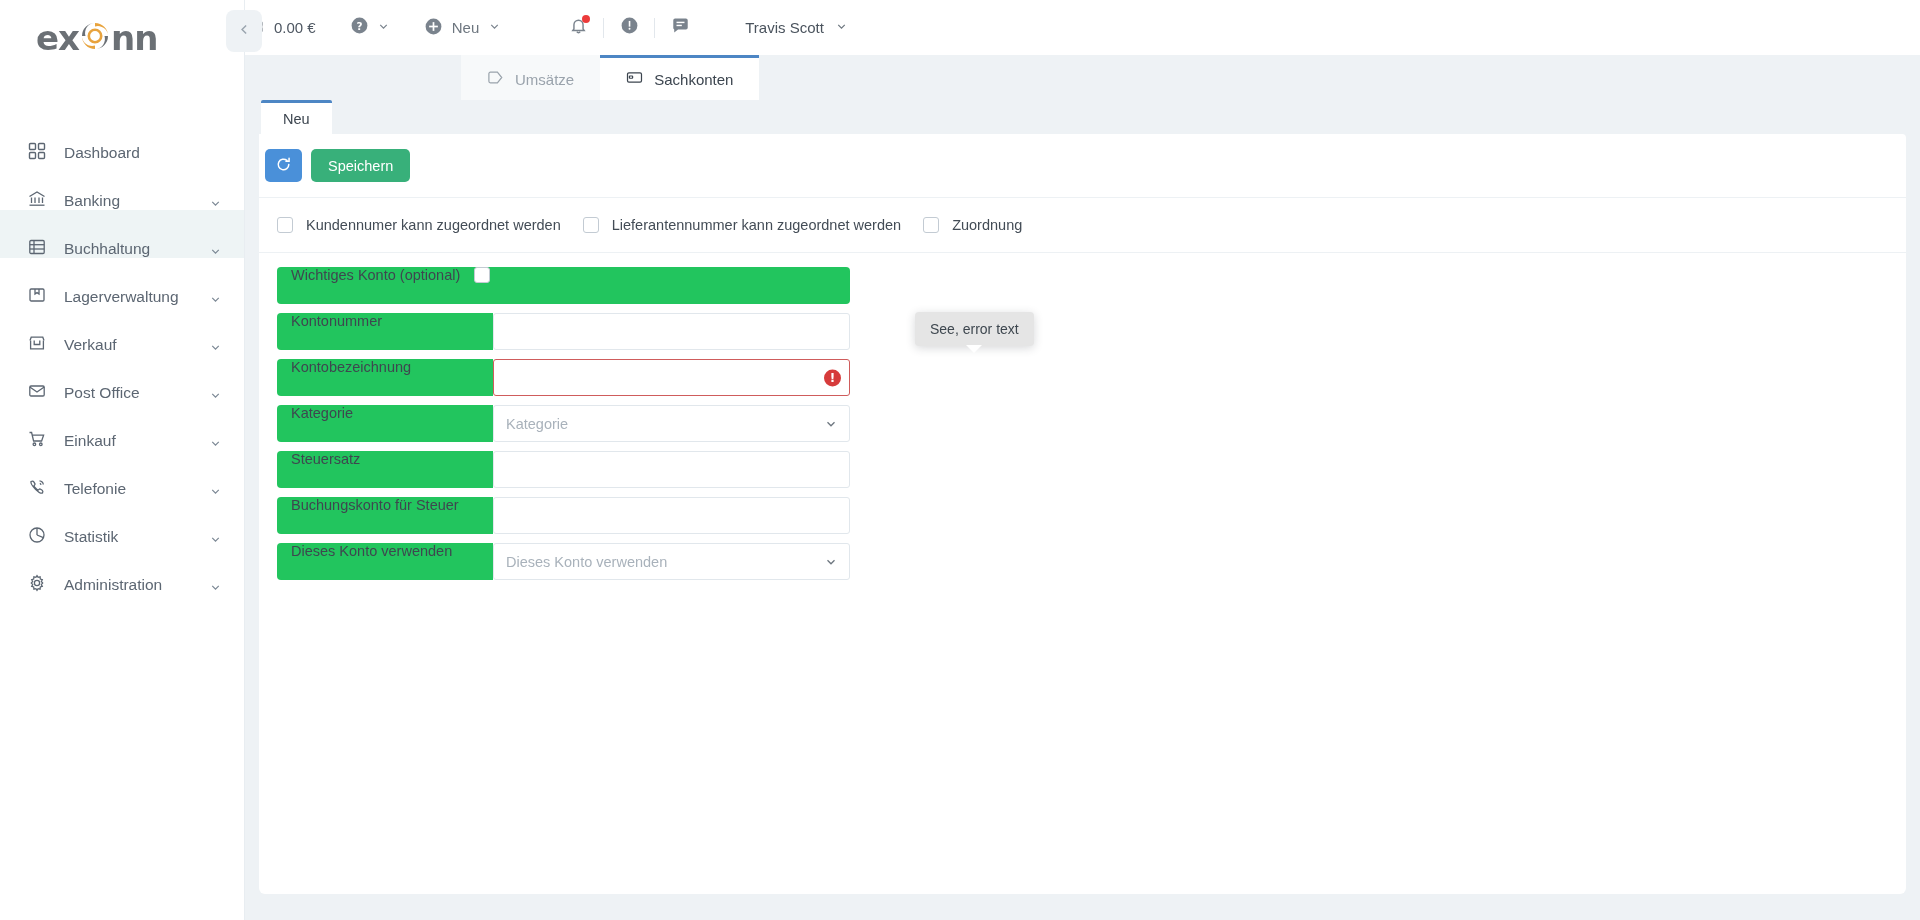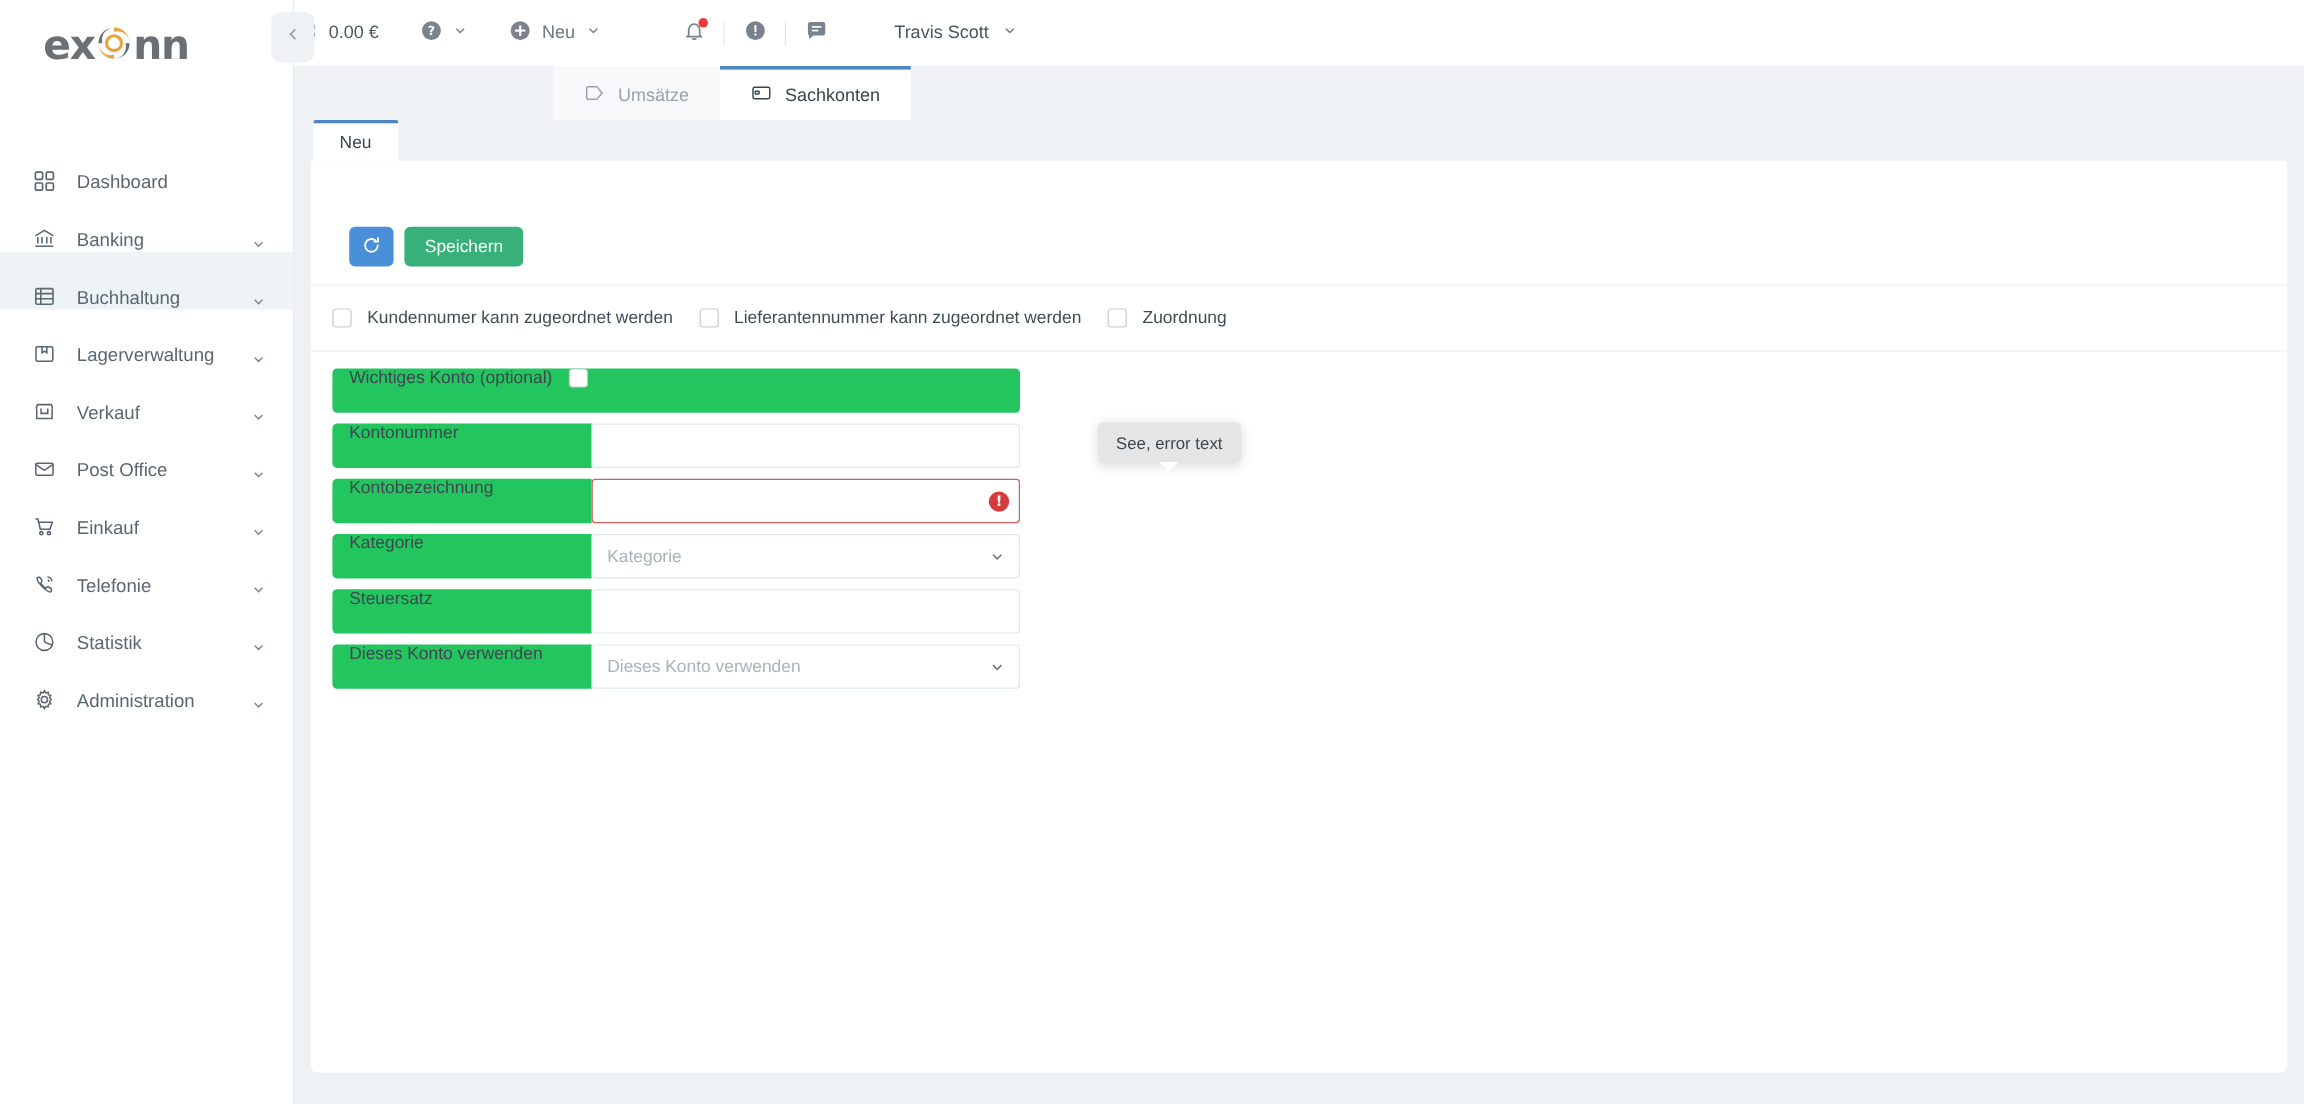--- a/index.html
+++ b/index.html
@@ -134,23 +134,22 @@
     flex: 1 1 auto;
     background: #ffffff;
     border-radius: 0 4px 6px 6px;
     min-height: 0;
     position: relative;
   }
 
   .toolbar {
     height: 64px;
     display: flex; align-items: center; gap: 9px;
-    padding: 0 32px;
+    padding: 0 6px;
     border-bottom: 1px solid #edf1f4;
-    margin-top: 40px;
   }
   .btn-refresh {
     width: 37px; height: 33px;
     background: #4a90d9; border: none; border-radius: 5px;
     display: flex; align-items: center; justify-content: center;
     cursor: pointer; color: #ffffff;
   }
   .btn-save {
     height: 33px; padding: 0 17px;
     background: #38b07a; border: none; border-radius: 5px;
@@ -620,20 +619,26 @@
           </div>
         </div>
 
         <div class="frow">
           <div class="flabel">Steuersatz</div>
           <div class="fctrl">
             <input class="finput" type="text" value="" placeholder="" style="">
           </div>
         </div>
 
+        <div class="frow">
+          <div class="flabel">Buchungskonto für Steuer</div>
+          <div class="fctrl">
+            <input class="finput" type="text" value="" placeholder="" style="">
+          </div>
+        </div>
 
         <div class="frow">
           <div class="flabel">Dieses Konto verwenden</div>
           <div class="fctrl">
             <div class="fselect">
               <span>Dieses Konto verwenden</span>
               <span class="sel-chev">
                 <svg width="14" height="14" viewBox="0 0 16 16" fill="none" stroke="currentColor" stroke-width="1.5">
                     <path d="M4 6 L8 10 L12 6"></path>
                   </svg>

